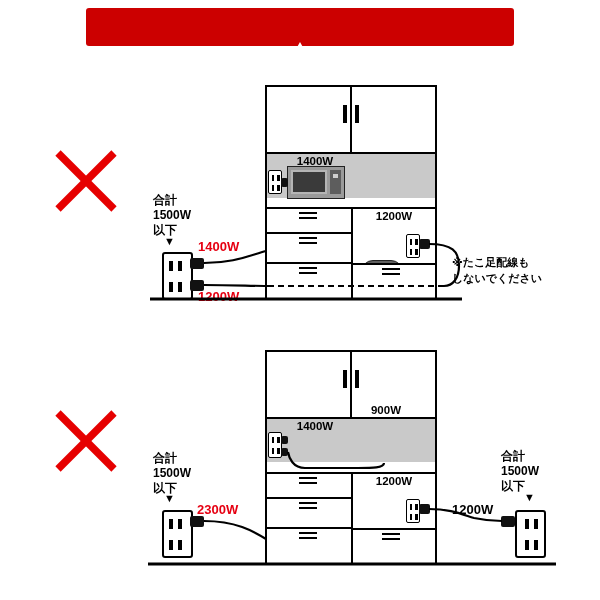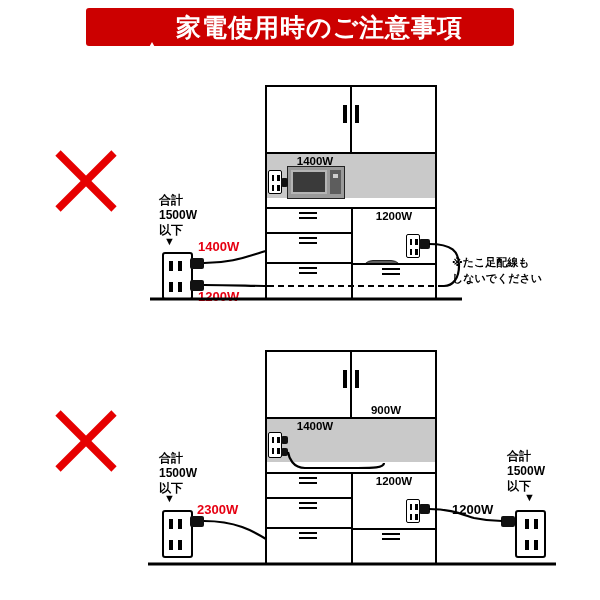--- a/index.html
+++ b/index.html
@@ -29,21 +29,21 @@
   .vline{background:#000;}
   .door-handle{background:#000;}
   .counter{border-top:2px solid #000;background:var(--cabinet-gray,#c9c9c9);}
   .counter-strip{background:#fff;}
   .drawer{border:2px solid #000;background:#fff;}
   .drawer-handle{width:18px;height:7px;border-top:2.5px solid #000;border-bottom:2.5px solid #000;}
   .niche{border:2px solid #000;background:#fff;}
 
   
   .cab-label{font-size:11.5px;font-weight:bold;text-align:center;line-height:1.1;}
-  .total-note{font-size:12px;font-weight:bold;line-height:1.25;margin-left:6px;}
+  .total-note{font-size:12px;font-weight:bold;line-height:1.25;}
   .watt-red{color:var(--watt-red,#e60012);font-weight:bold;font-size:13px;}
   .watt-black{color:#000;font-weight:bold;font-size:13px;}
   .octopus{font-size:11px;font-weight:bold;line-height:1.45;}
   .down-arrow{font-size:11px;line-height:1;color:#000;}
 
   
   .outlet-wall{background:#fff;border:2.5px solid #000;border-radius:3px;}
   .outlet-sm{background:#fff;border:1.5px solid #000;border-radius:2px;}
   .slot{position:absolute;background:#000;}
   .plug{background:#111;border-radius:2px;}
@@ -66,21 +66,20 @@
   svg .ground{stroke:#000;stroke-width:3;}
 </style>
 </head>
 <body>
 
 <div class="abs banner" style="left:86px;top:8px;width:428px;height:38px">
   <span class="warn-icon">
     <span class="warn-tri"></span>
     <span class="warn-mark">!</span>
   </span>
-  <span>家電使用時のご注意事項</span>
 </div>
 
 <div class="abs total-note pre" style="left:153px;top:193px;width:54px">合計
 1500W
 以下</div>
 <div class="abs down-arrow" style="left:164px;top:236px">▼</div>
 
 <div class="abs outlet-wall" style="left:162px;top:252px;width:31px;height:48px">
   <span class="slot" style="left:5px;top:7px;width:3.5px;height:10px"></span>
   <span class="slot" style="left:14px;top:7px;width:3.5px;height:10px"></span>

